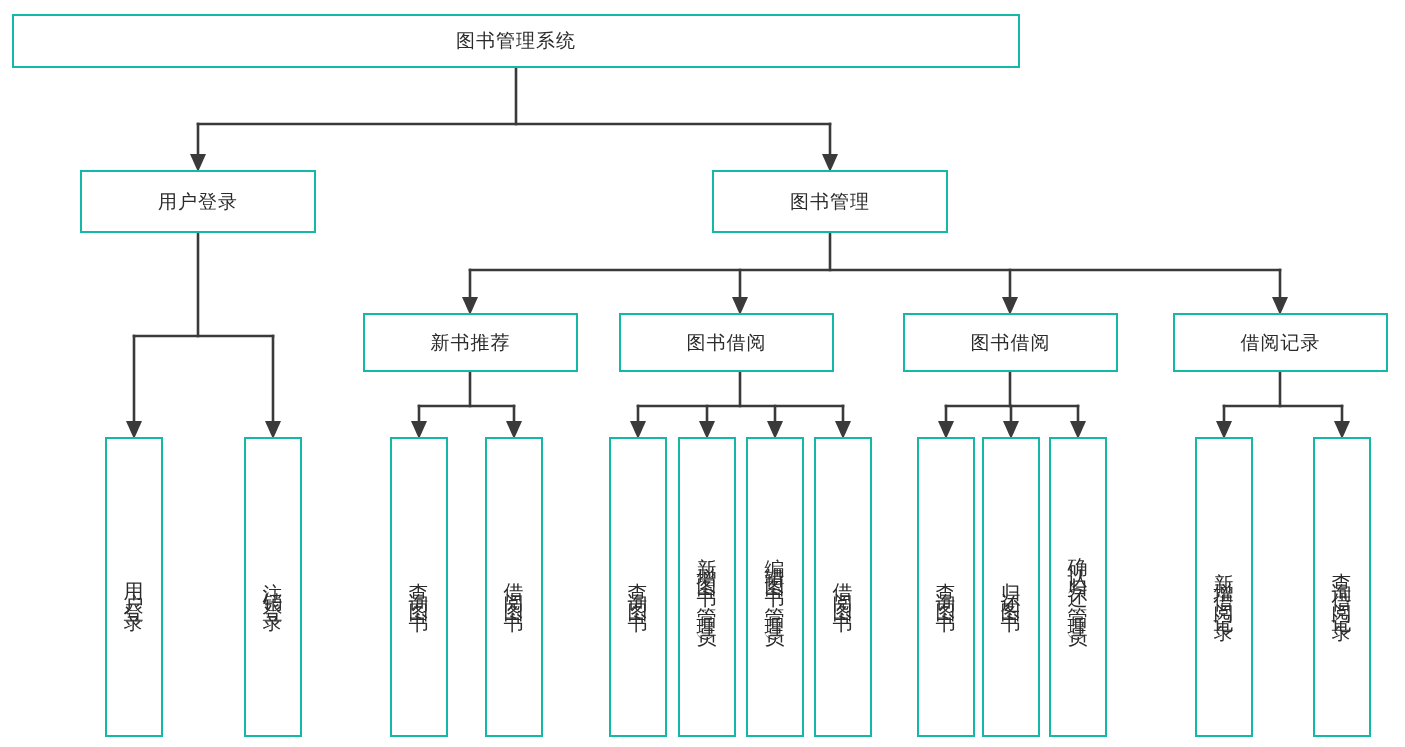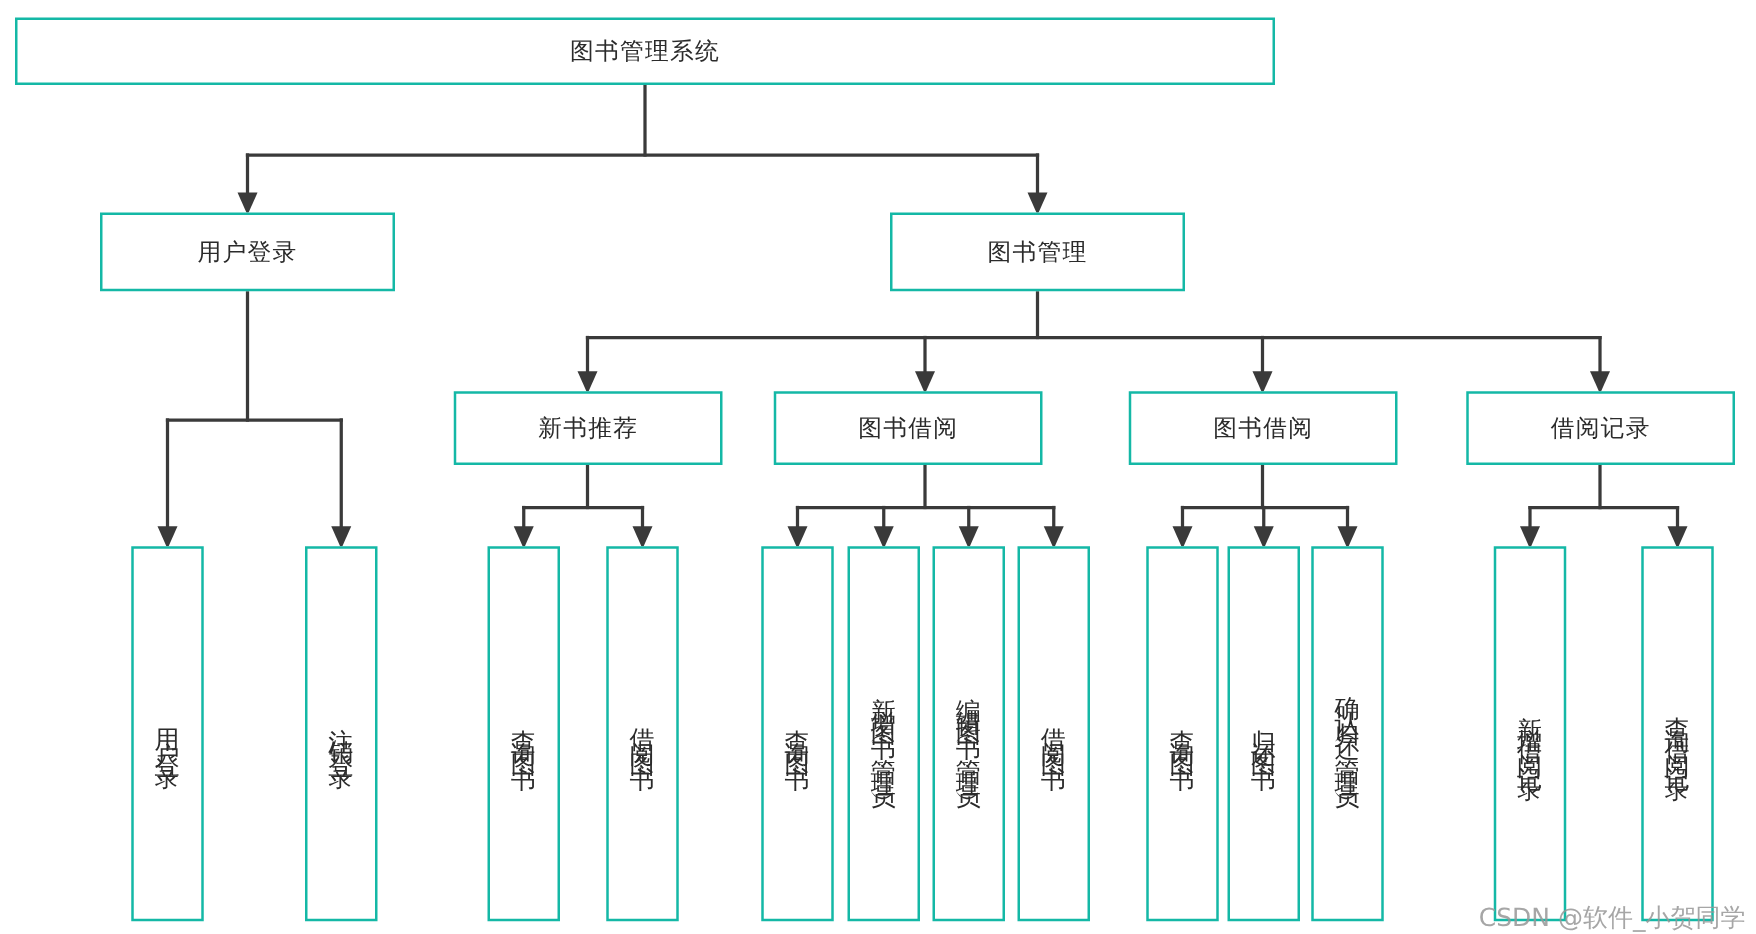--- a/index.html
+++ b/index.html
@@ -165,15 +165,14 @@
     <span class="vtext">确认归还（管理员）</span>
   </div>
 
   <div class="node leaf" style="left:1195px">
     <span class="vtext">新增借阅记录</span>
   </div>
   <div class="node leaf" style="left:1313px">
     <span class="vtext">查询借阅记录</span>
   </div>
 
-  <div class="watermark">CSDN @软件_小贺同学</div>
 
 </div>
 
 </body></html>

